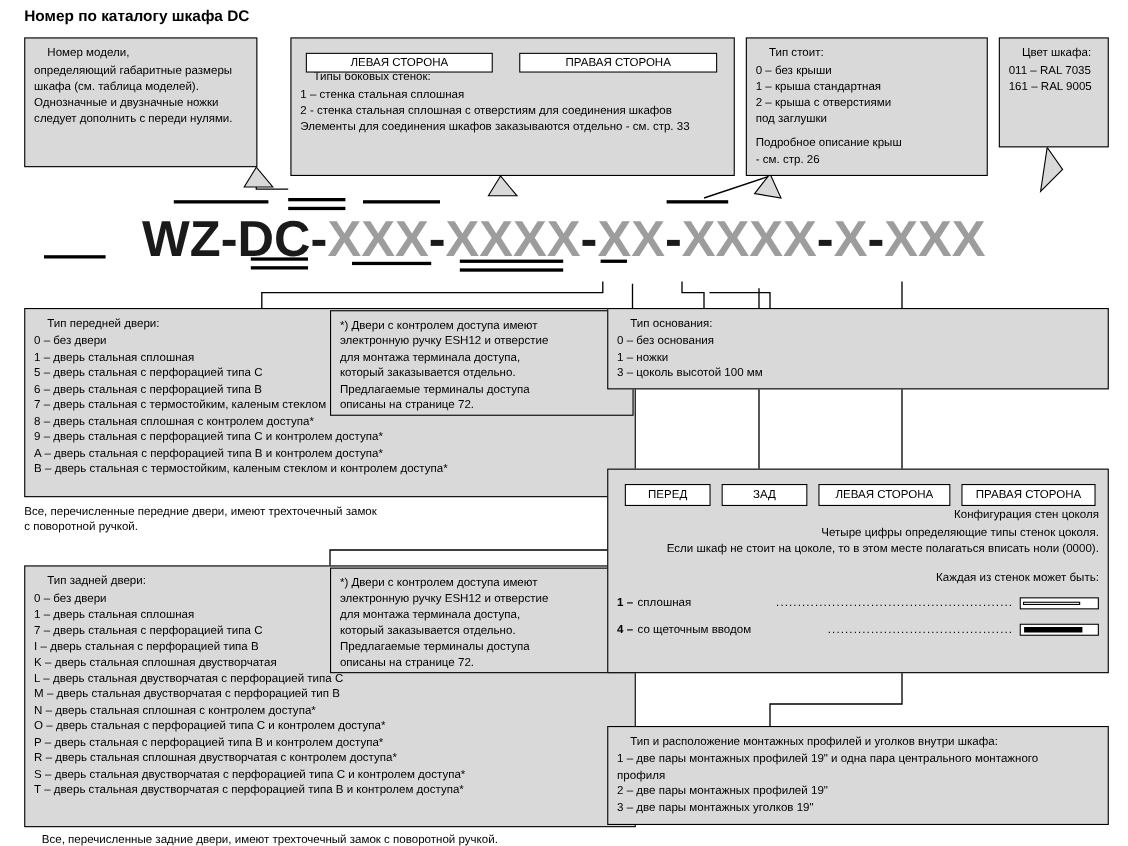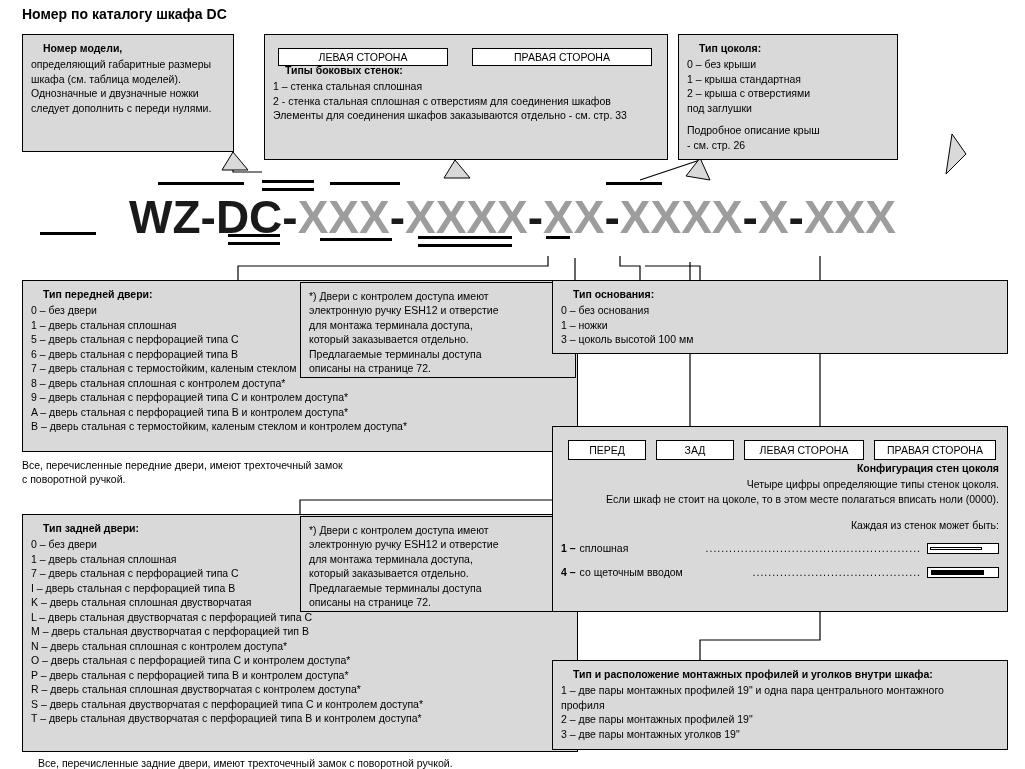--- a/index.html
+++ b/index.html
@@ -21,21 +21,21 @@
   .box{
     position:absolute;
     background:#d9d9d9;
     border:1px solid #000;
     box-sizing:border-box;
     font-size:10.5px;
     line-height:1.38;
     padding:6px 8px;
   }
   .box.white{background:#ffffff;}
-  .hdr{font-weight:bold;display:block;margin-bottom:2px;padding-left:12px;}
+  .hdr{font-weight:normal;display:block;margin-bottom:2px;padding-left:12px;}
 
   
   .code{
     position:absolute;
     left:0;top:186px;width:1025px;height:70px;
     text-align:center;
   }
   .code-inner{
     display:inline-block;
     font-size:46px;font-weight:bold;
@@ -124,30 +124,35 @@
     <div style="height:22px;"></div>
     <span class="hdr">Типы боковых стенок:</span>
     <div>1 – стенка стальная сплошная</div>
     <div>2 - стенка стальная сплошная с отверстиям  для  соединения шкафов</div>
     <div>Элементы для соединения шкафов заказываются отдельно - см. стр. 33</div>
   </div>
   <div class="lbl" style="left:278px;top:48px;width:170px;height:18px;">ЛЕВАЯ СТОРОНА</div>
   <div class="lbl" style="left:472px;top:48px;width:180px;height:18px;">ПРАВАЯ СТОРОНА</div>
 
   <div class="box" style="left:678px;top:34px;width:220px;height:126px;">
-    <span class="hdr">Тип цоколя:</span>
+    <span class="hdr">Тип стоит:</span>
     <div>0 – без крыши</div>
     <div>1 – крыша стандартная</div>
     <div>2 – крыша с отверстиями</div>
     <div>     под заглушки</div>
     <div style="height:8px;"></div>
     <div>Подробное описание крыш</div>
     <div>- см. стр. 26</div>
   </div>
 
+  <div class="box" style="left:908px;top:34px;width:100px;height:100px;">
+    <span class="hdr">Цвет шкафа:</span>
+    <div>011 – RAL 7035</div>
+    <div>161 – RAL 9005</div>
+  </div>
 
   <div class="code">
     <span class="code-inner">
       <span class="seg dark">WZ-DC</span><span class="dash">-</span><span class="seg grey">XXX</span><span class="dash">-</span><span class="seg grey">XXXX</span><span class="dash">-</span><span class="seg grey">XX</span><span class="dash">-</span><span class="seg grey">XXXX</span><span class="dash">-</span><span class="seg grey">X</span><span class="dash">-</span><span class="seg grey">XXX</span>
     </span>
   </div>
 
   <div class="mark" style="left:40px;top:232px;width:56px;"></div>
   <div class="mark" style="left:158px;top:182px;width:86px;"></div>
   <div class="mark" style="left:262px;top:180px;width:52px;"></div>

